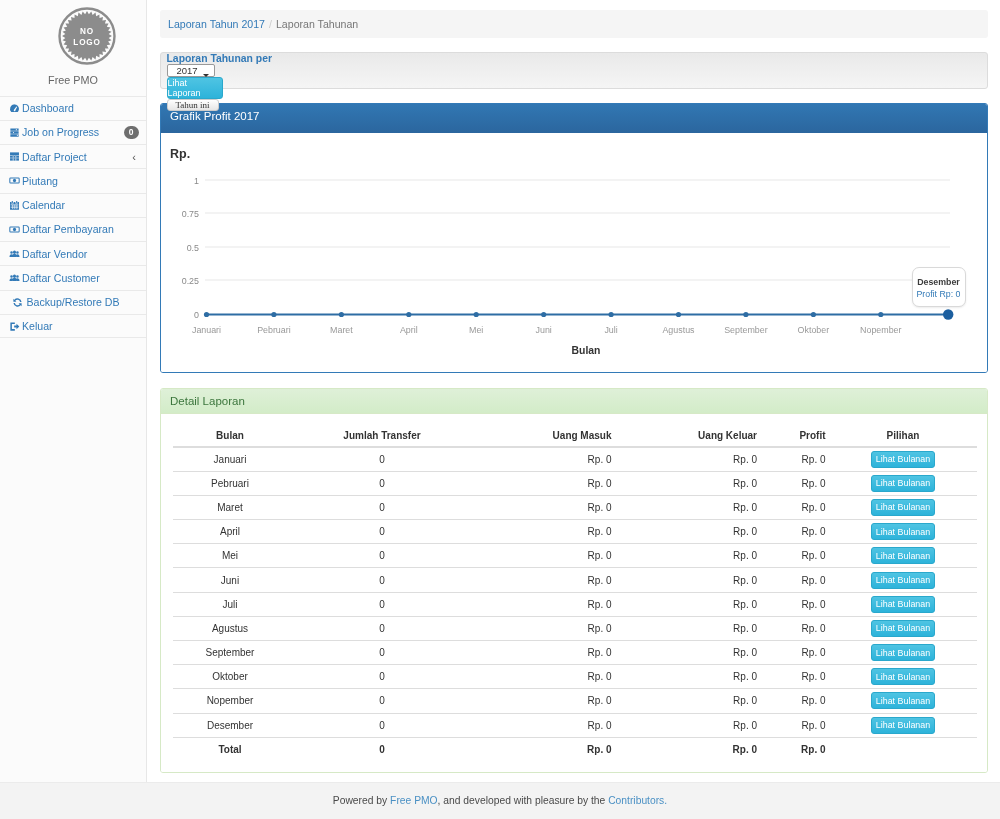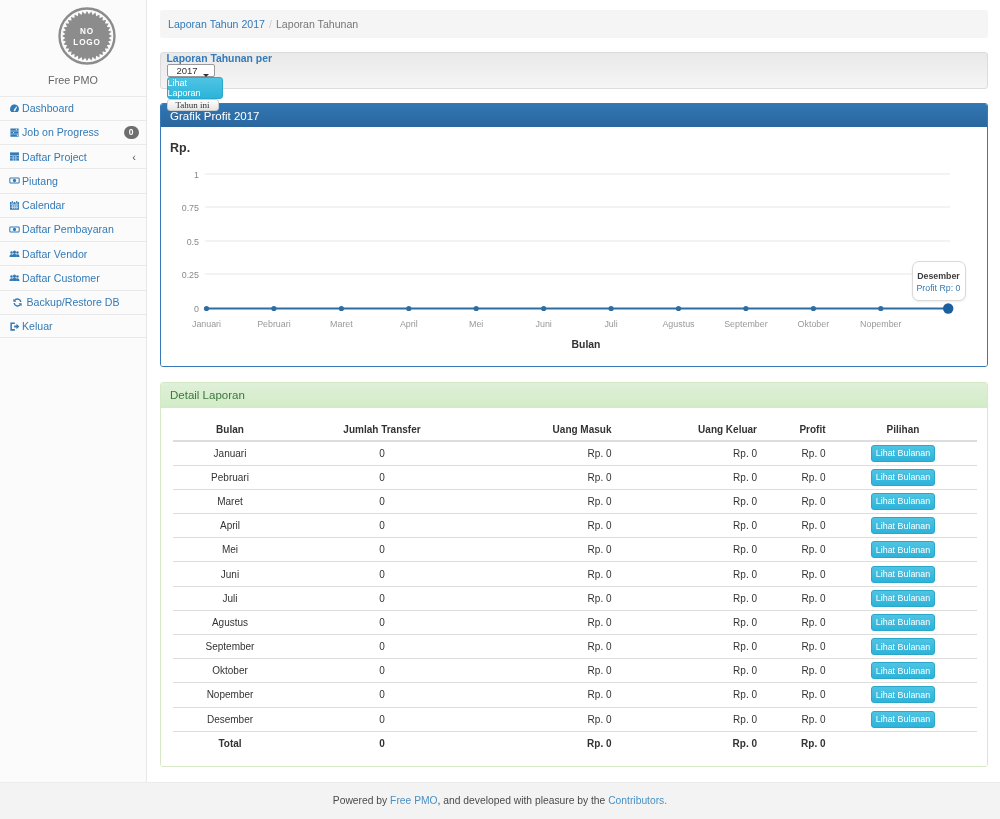--- a/index.html
+++ b/index.html
@@ -21,21 +21,21 @@
 .crumb .sep { color:#ccc; padding:0 4px; }
 .well { margin:14.5px 12px 0 11.5px; height:36.5px; background:linear-gradient(to bottom,#e9e9e9 0,#f5f5f5 100%); border:1px solid #dcdcdc; border-radius:3px; display:flex; align-items:flex-start; padding-left:6px;flex-direction:column; }
 .well b.lbl { color:#337ab7; font-size:10.4px; margin-right:0; }
 .sel { width:48px; height:22px; background:#fff; border:1px solid #999; border-radius:2px; font-size:9.5px; color:#333; display:inline-flex; align-items:center; padding-left:9px; position:relative; margin-right:4px; }
 .sel .arr { position:absolute; right:5px; top:8.5px; width:0; height:0; border-left:3px solid transparent; border-right:3px solid transparent; border-top:3.8px solid #333; }
 .btn { display:inline-flex; align-items:center; justify-content:center; height:22px; border-radius:3px; font-size:9px; }
 .btn-info { background:linear-gradient(to bottom,#4fc4e3 0,#2db3da 100%); border:1px solid #2aa8cc; color:#fff; margin-right:16px; width:56px; }
 .btn-default { background:linear-gradient(to bottom,#fff 0,#e6e6e6 100%); border:1px solid #ccc; color:#333; width:52px;font-family:Liberation Serif, serif; }
 .panel { margin:14.5px 12px 0 11.5px; border-radius:3px; }
 .panel-primary { border:1px solid #337ab7; }
-.panel-primary .phead { background:linear-gradient(to bottom,#3177b3 0,#2b669e 100%); color:#fff; height:23px; line-height:25.5px; padding-left:9.5px; font-size:11.5px; border-radius:2px 2px 0 0; }
+.panel-primary .phead { background:linear-gradient(to bottom,#3177b3 0,#2b669e 100%); color:#fff; height:29px; line-height:25.5px; padding-left:9.5px; font-size:11.5px; border-radius:2px 2px 0 0; }
 .panel-success { border:1px solid #d6e9c6; }
 .panel-success .phead { background:linear-gradient(to bottom,#dff0d8 0,#d3ecc8 100%); color:#3c763d; height:25.5px; line-height:25.5px; padding-left:9.5px; font-size:11.5px; border-radius:2px 2px 0 0; border-bottom:1px solid #d6e9c6; }
 .pbody { background:#fff; position:relative; border-radius:0 0 2px 2px; }
 .tooltip { position:absolute; left:751px; top:134px; width:54px; height:40px; background:#fff; border:1px solid #d9d9d9; border-radius:7px; text-align:center; box-shadow:0 1px 2px rgba(0,0,0,.08); }
 .tooltip .t1 { font-size:8.8px; font-weight:bold; color:#3c3c3c; margin-top:8.5px; }
 .tooltip .t2 { font-size:8.8px; color:#337ab7; margin-top:2.5px;text-align:center; }
 table.rpt { border-collapse:collapse; margin:11px 12px 0 12px; width:804px; font-size:10px; color:#333; }
 table.rpt th { font-weight:bold; border-bottom:2px solid #ddd; height:22px; }
 table.rpt td { border-top:1px solid #ddd; height:24.2px; }
 table.rpt tr.tot td { font-weight:bold; }

